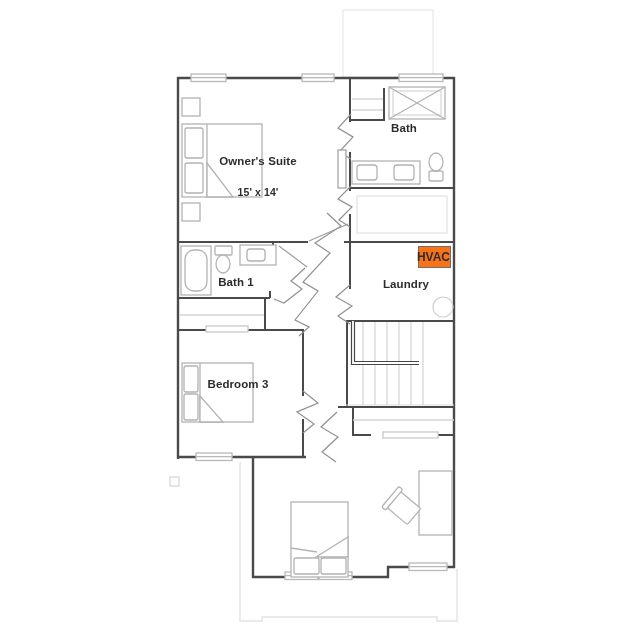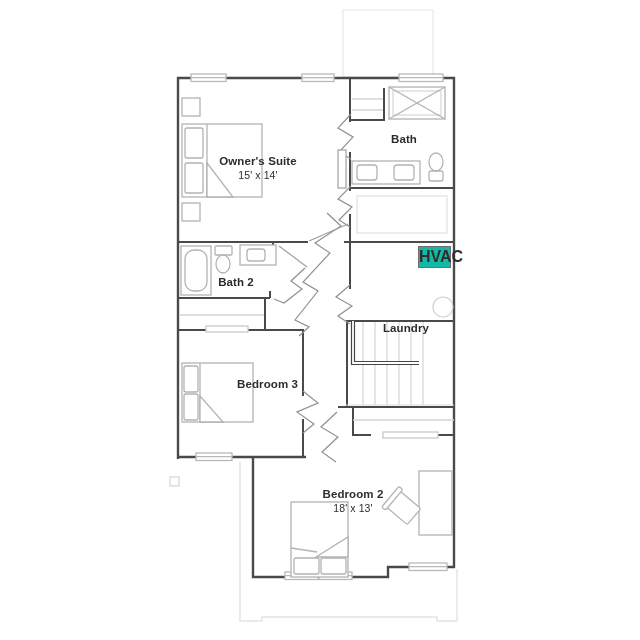--- a/index.html
+++ b/index.html
@@ -1,24 +1,24 @@
 <!DOCTYPE html>
 <html><head>
 <meta charset="utf-8">
 <style>
   html,body{margin:0;padding:0;background:#ffffff;}
   #stage{position:relative;width:640px;height:640px;background:#ffffff;overflow:hidden;
          font-family:"Liberation Sans",sans-serif;}
   #plan-svg{position:absolute;left:0;top:0;}
   .room-label{position:absolute;text-align:center;color:#2d2d2d;font-weight:700;
               font-size:11.5px;line-height:1.3;letter-spacing:.1px;}
-  .room-label .dims{font-size:10.5px;font-weight:400;}
+  .room-label .dims{font-size:10.5px;font-weight:700;margin-top:17px;}
   #hvac-box{position:absolute;left:418px;top:246px;width:31px;height:20px;
-            border:1.6px solid #6f6f6f;background:#14b8a6;display:flex;align-items:center;
-            justify-content:flex-start;font-size:16px;font-weight:700;color:#2d2d2d;}
+            border:1.6px solid #6f6f6f;background:#f97316;display:flex;align-items:center;
+            justify-content:flex-end;font-size:12px;font-weight:700;color:#2d2d2d;}
 </style>
 </head>
 <body>
 
 <div id="stage">
 
 <svg id="plan-svg" width="640" height="640" viewBox="0 0 640 640">
 
   <g fill="none" stroke="#ececec" stroke-width="1.4">
     <rect x="343" y="10" width="90" height="67"></rect>
@@ -204,39 +204,35 @@
       <rect x="386" y="494" width="5" height="27" rx="2"></rect>
     </g>
   </g>
 </svg>
 
   <div class="room-label" style="left:188px;top:154px;width:140px;">
     <div>Owner's Suite</div>
     <div class="dims">15' x 14'</div>
   </div>
 
-  <div class="room-label" style="left:374px;top:132px;width:60px;text-align:center;">
+  <div class="room-label" style="left:374px;top:121px;width:60px;text-align:center;">
     <div>Bath</div>
   </div>
 
 
   <div id="hvac-box">
     <span>HVAC</span>
   </div>
 
-  <div class="room-label" style="left:376px;top:277px;width:60px;margin-top:44px;">
+  <div class="room-label" style="left:376px;top:277px;width:60px;">
     <div>Laundry</div>
   </div>
 
   <div class="room-label" style="left:206px;top:275px;width:60px;">
-    <div>Bath 2</div>
-  </div>
-
-  <div class="room-label" style="left:178px;top:377px;width:120px;text-align:right;">
+    <div>Bath 1</div>
+  </div>
+
+  <div class="room-label" style="left:178px;top:377px;width:120px;">
     <div>Bedroom 3</div>
   </div>
 
-  <div class="room-label" style="left:293px;top:487px;width:120px;">
-    <div>Bedroom 2</div>
-    <div class="dims">18' x 13'</div>
-  </div>
 
 </div>
 
 </body></html>

